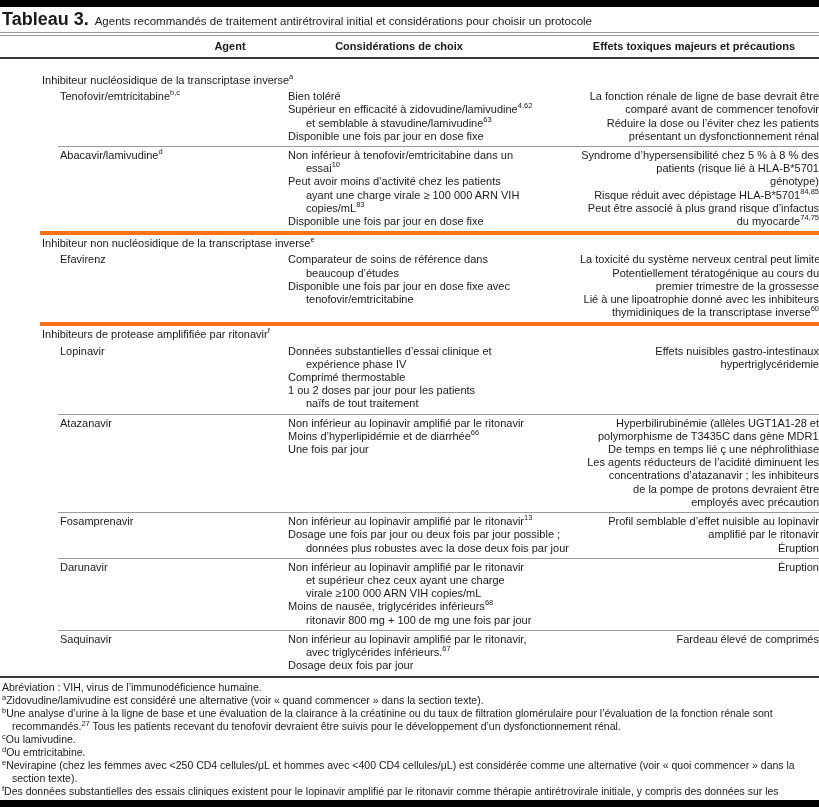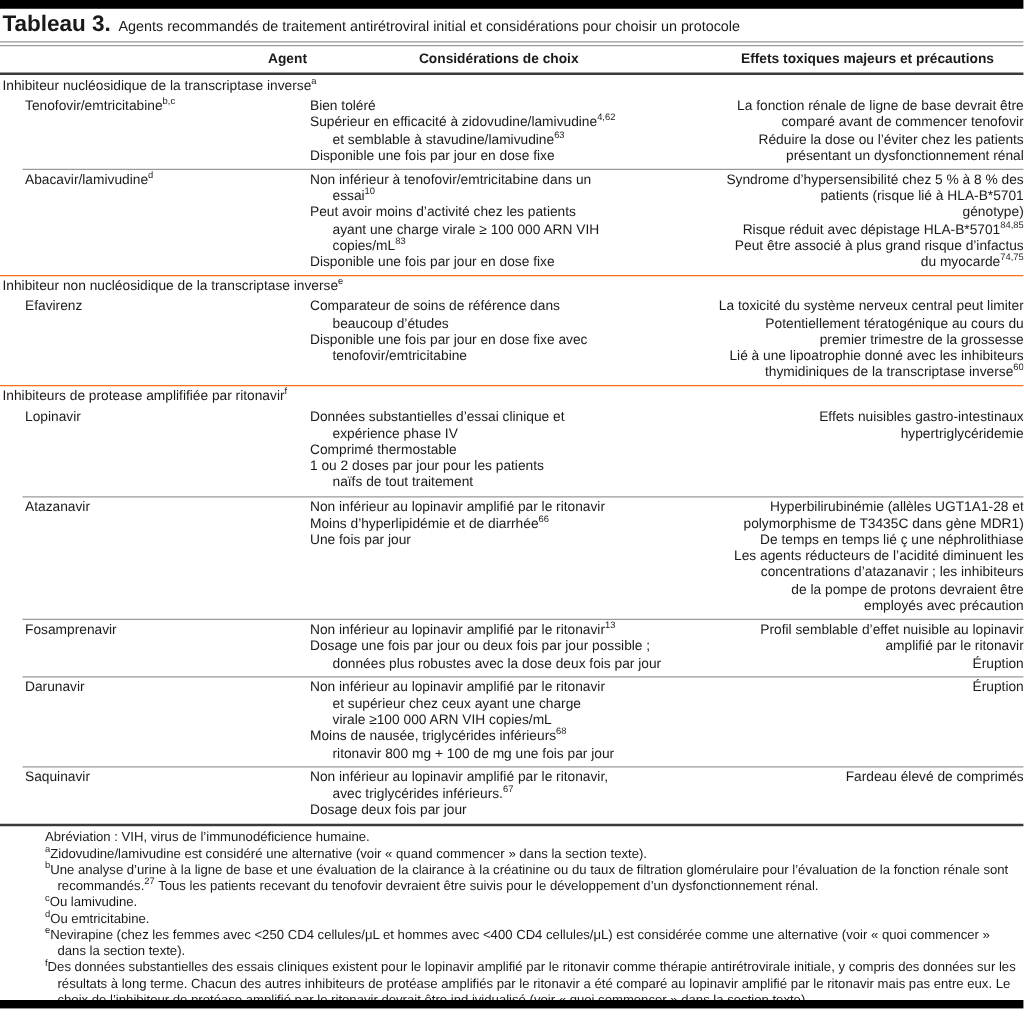--- a/index.html
+++ b/index.html
@@ -17,35 +17,35 @@
   .botbar{position:absolute;left:0;bottom:0;height:7px;background:#000;width:100%;}
   .title-block{padding:5px 2px 4px 2px;font-size:11.5px;line-height:14px;}
   .title-label{font-weight:bold;font-size:18px;margin-right:6px;}
   .double-rule{height:2px;border-top:1px solid #9a9a9a;border-bottom:1px solid #9a9a9a;}
   .header-row{position:relative;height:21px;border-bottom:2px solid #3a3a3a;}
   .header-row .hcell{
     position:absolute;top:4px;transform:translateX(-50%);
     font-weight:bold;white-space:nowrap;font-size:11px;
   }
   .hc1{left:230px;} .hc2{left:399px;} .hc3{left:678px;padding-left:32px;}
-  .tbody{padding-top:1px;}
-  .section{border-top:1px solid #f97316;}
+  .tbody{padding-top:13px;margin-left:40px;}
+  .section{border-top:4px solid #f97316;}
   .section:first-child{border-top:none;}
   .section-header{padding:2px 0 1px 2px;line-height:13.2px;white-space:nowrap;}
   .row-rule{border-top:1px solid #9a9a9a;margin-left:18px;}
   .trow{display:flex;align-items:flex-start;padding:2px 0 3px 0;}
   .c-agent{width:248px;box-sizing:border-box;padding-left:20px;flex:none;line-height:13.2px;}
   .c-cons{width:292px;box-sizing:border-box;flex:none;line-height:13.2px;}
   .c-eff{flex:1;min-width:0;line-height:13.2px;text-align:right;}
   .line{white-space:nowrap;}
   .line.ind{padding-left:18px;}
   sup{font-size:7.5px;line-height:0;vertical-align:super;letter-spacing:0;}
   .foot-rule{border-top:2px solid #3a3a3a;margin-top:1px;}
   .footnotes{padding:3px 2px 0 2px;font-size:10.5px;line-height:13px;}
-  .footnote{padding-left:10px;text-indent:-10px;margin-left:34px;}
+  .footnote{padding-left:10px;text-indent:-10px;}
 </style>
 </head>
 <body>
 
 <div class="page">
   <div class="topbar"></div>
 
   <div class="title-block">
     <span class="title-label">Tableau 3.</span><span>Agents recommandés de traitement antirétroviral initial et considérations pour choisir un protocole</span>
   </div>

